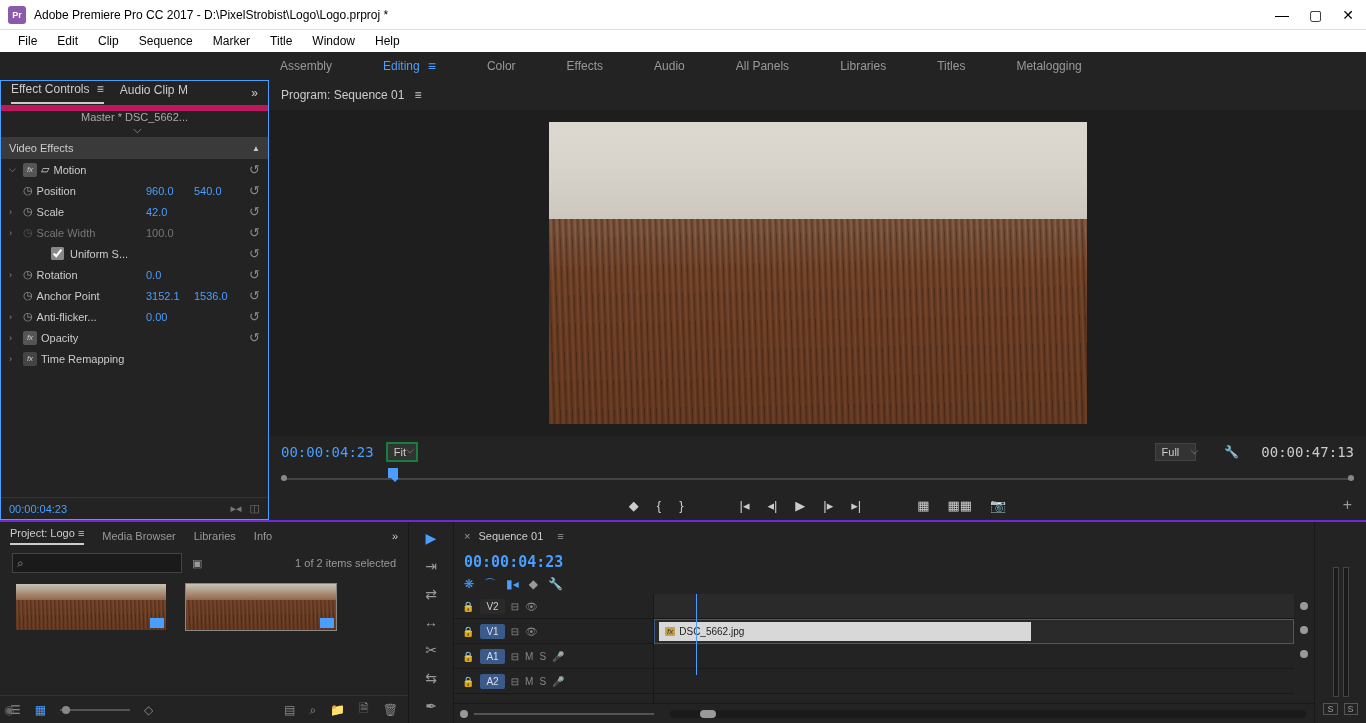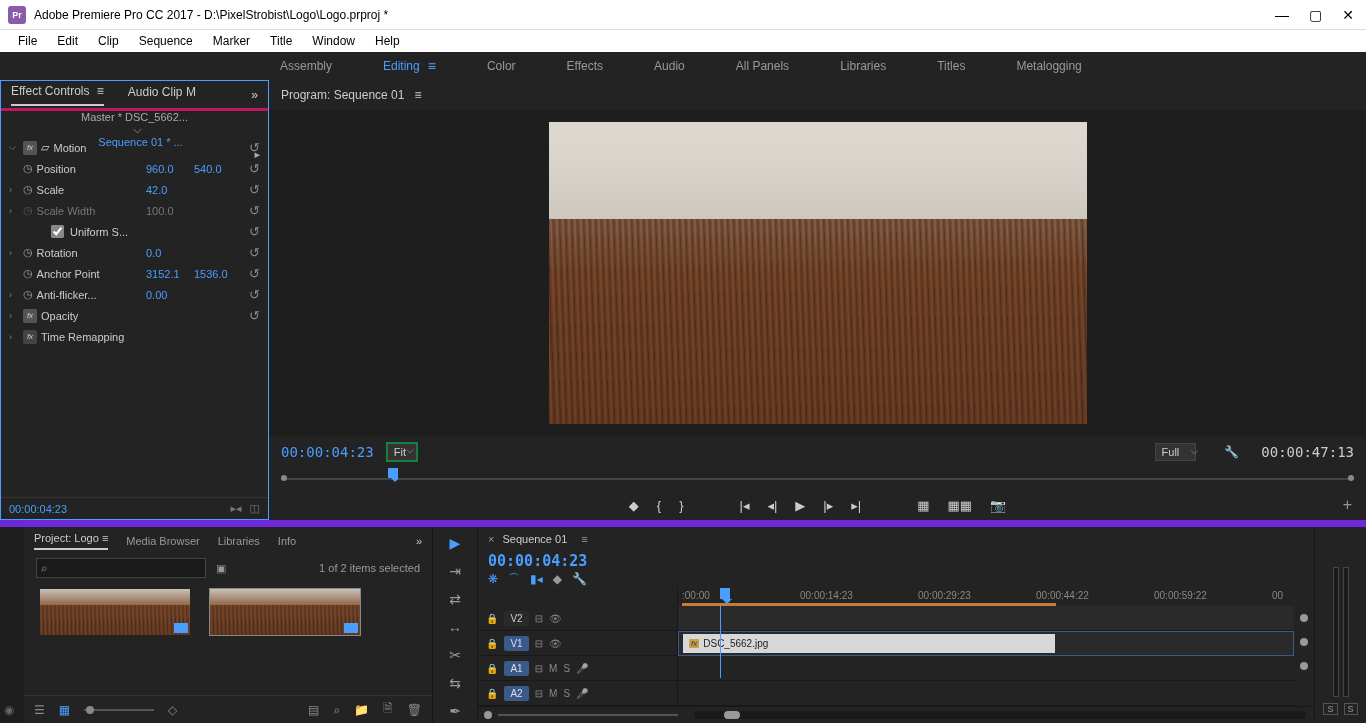--- a/index.html
+++ b/index.html
@@ -20,21 +20,21 @@
 .workspace-tabs { height: 28px; background: #232323; display: flex; align-items: center; padding-left: 280px; gap: 51px; }
 .workspace-tabs .ws-tab { color: #999; font-size: 12px; cursor: pointer; display: flex; align-items: center; gap: 8px; }
 .workspace-tabs .ws-tab.active { color: #4a9eff; }
 .ws-menu-icon { font-size: 14px; }
 
 
 .main-area { display: flex; height: 440px; background: #1e1e1e; }
 
 
 .effect-panel { width: 269px; background: #232323; border: 1px solid #4a9eff; display: flex; flex-direction: column; }
-.panel-tabs { height: 30px; display: flex; align-items: center; padding: 0 10px; gap: 24px; border-bottom: 3px solid #be185d; }
+.panel-tabs { height: 30px; display: flex; align-items: center; padding: 0 10px; gap: 16px; border-bottom: 6px solid #be185d; }
 .panel-tabs .tab { color: #ccc; font-size: 12px; padding-bottom: 6px; cursor: pointer; }
 .panel-tabs .tab.active { border-bottom: 2px solid #ccc; }
 .panel-tabs .tab-menu { font-size: 12px; margin-left: 4px; }
 .panel-tabs .overflow { margin-left: auto; color: #ccc; }
 
 .clip-header { height: 26px; display: flex; align-items: center; padding: 0 8px; font-size: 11px; flex-direction: column; }
 .clip-header .master { color: #aaa; }
 .clip-header .seq { color: #4a9eff; margin-left: 12px; }
 .clip-header .caret { margin-left: auto; color: #aaa; }
 
@@ -79,21 +79,21 @@
 .scrubber-line { position:absolute; top:10px; left:0; right:0; height:2px; background:#444; }
 .scrubber-dot { width:6px; height:6px; background:#888; border-radius:3px; position:absolute; top:7px; }
 .playhead-blue { position:absolute; top:0; width:10px; height:10px; background:#4a9eff; left:10%; }
 .playhead-blue::after { content:""; position:absolute; top:10px; left:3px; width:0; height:0; border-left:4px solid transparent; border-right:4px solid transparent; border-top:4px solid #4a9eff; }
 
 .transport-bar { height: 30px; display:flex; align-items:center; justify-content:center; gap:18px; position:relative; }
 .transport-bar .btn { color:#ccc; font-size:13px; cursor:pointer; }
 .transport-bar .plus { position:absolute; right:14px; color:#999; font-size:16px; }
 
 
-.bottom-area { display: flex; height: 203px; background: #1e1e1e; border-top: 7px solid #6d28d9; padding-left: 24px; }
+.bottom-area { display: flex; height: 203px; background: #1e1e1e; border-top: 2px solid #6d28d9; }
 
 
 .project-panel { width: 408px; background: #232323; display:flex; flex-direction:column; }
 .project-tabs { height: 28px; display:flex; align-items:center; padding:0 10px; gap:18px; font-size:11px; }
 .project-tabs .ptab { color:#999; cursor:pointer; }
 .project-tabs .ptab.active { color:#ccc; border-bottom:2px solid #ccc; padding-bottom:4px; }
 .project-tabs .menu-icon { font-size:11px; }
 .project-tabs .overflow { margin-left:auto; }
 
 .project-name-row { height: 22px; display:flex; align-items:center; padding:0 12px; font-size:11px; color:#bbb; gap:8px; }
@@ -232,20 +232,24 @@
       <span class="overflow">»</span>
     </div>
 
     <div class="clip-header">
       <span class="master">Master * DSC_5662...</span>
       <span style="color:#888; margin-left:6px;">⌵</span>
       <span class="seq">Sequence 01 * ...</span>
       <span class="caret">▸</span>
     </div>
 
+    <div class="effect-section-title">
+      <span>Video Effects</span>
+      <span class="tri">▲</span>
+    </div>
 
     <div class="effect-row">
       <span class="collapse">⌵</span>
       <span class="fx-icon">fx</span>
       <span class="transform-icon">▱</span>
       <span class="label">Motion</span>
       <span class="reset">↺</span>
     </div>
     <div class="effect-row">
       <span class="collapse"></span>
@@ -438,35 +442,20 @@
       <span class="timeline-tc">00:00:04:23</span>
     </div>
     <div class="timeline-opts">
       <span class="opt-icon blue">❋</span>
       <span class="opt-icon blue">⌒</span>
       <span class="opt-icon blue">▮◂</span>
       <span class="opt-icon">◆</span>
       <span class="opt-icon">🔧</span>
     </div>
 
-    <div class="timeline-ruler-row">
-      <div class="track-header-spacer"></div>
-      <div class="ruler-area">
-        <div class="orange-bar" id="orange-bar" style="width: 374px;"></div>
-        <div class="ruler-playhead" id="ruler-playhead" style="left: 42px;"></div>
-        <div id="ruler-marks">
-            <div class="ruler-tick" style="left: 4px;">:00:00</div>
-            <div class="ruler-tick" style="left: 122px;">00:00:14:23</div>
-            <div class="ruler-tick" style="left: 240px;">00:00:29:23</div>
-            <div class="ruler-tick" style="left: 358px;">00:00:44:22</div>
-            <div class="ruler-tick" style="left: 476px;">00:00:59:22</div>
-            <div class="ruler-tick" style="left: 594px;">00</div>
-          </div>
-      </div>
-    </div>
 
     <div class="tracks-area">
       <div class="track-headers">
         <div class="track-head">
           <span class="lock">🔒</span>
           <span class="track-label">V2</span>
           <span class="toggle">⊟</span>
           <span class="eye">👁</span>
         </div>
         <div class="track-head">

